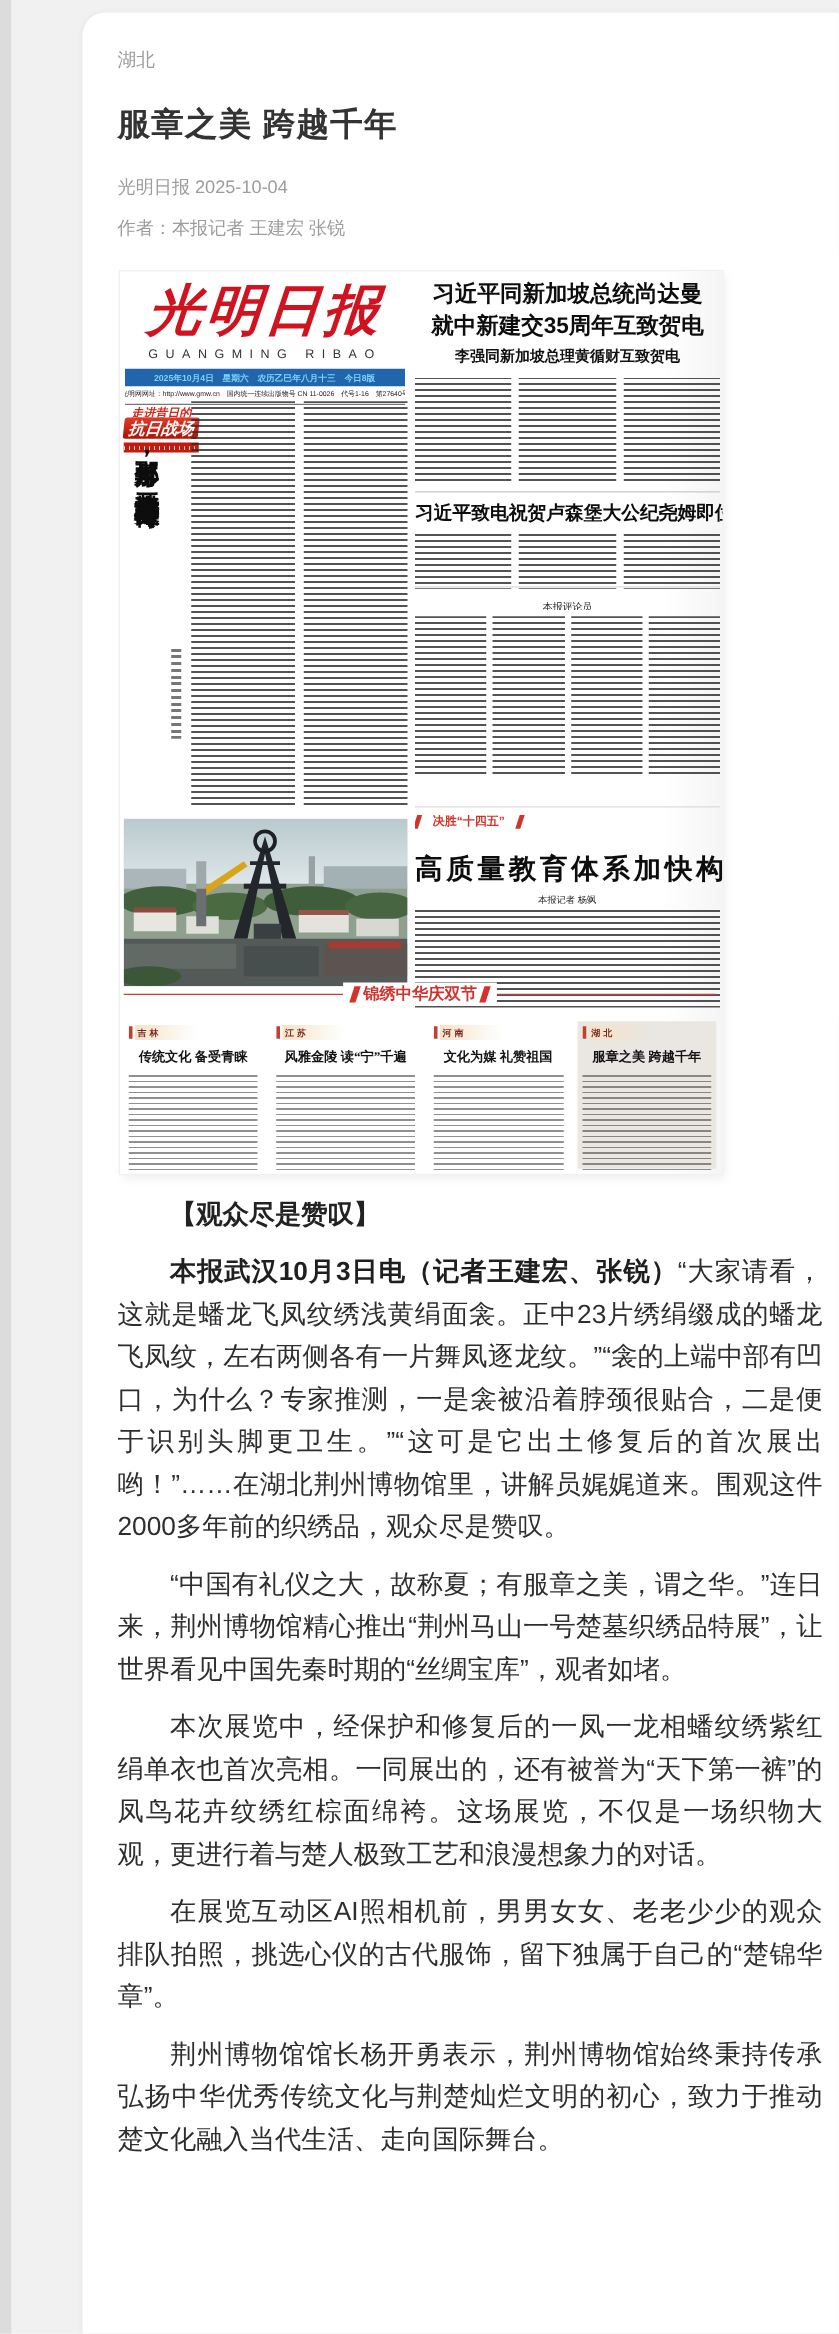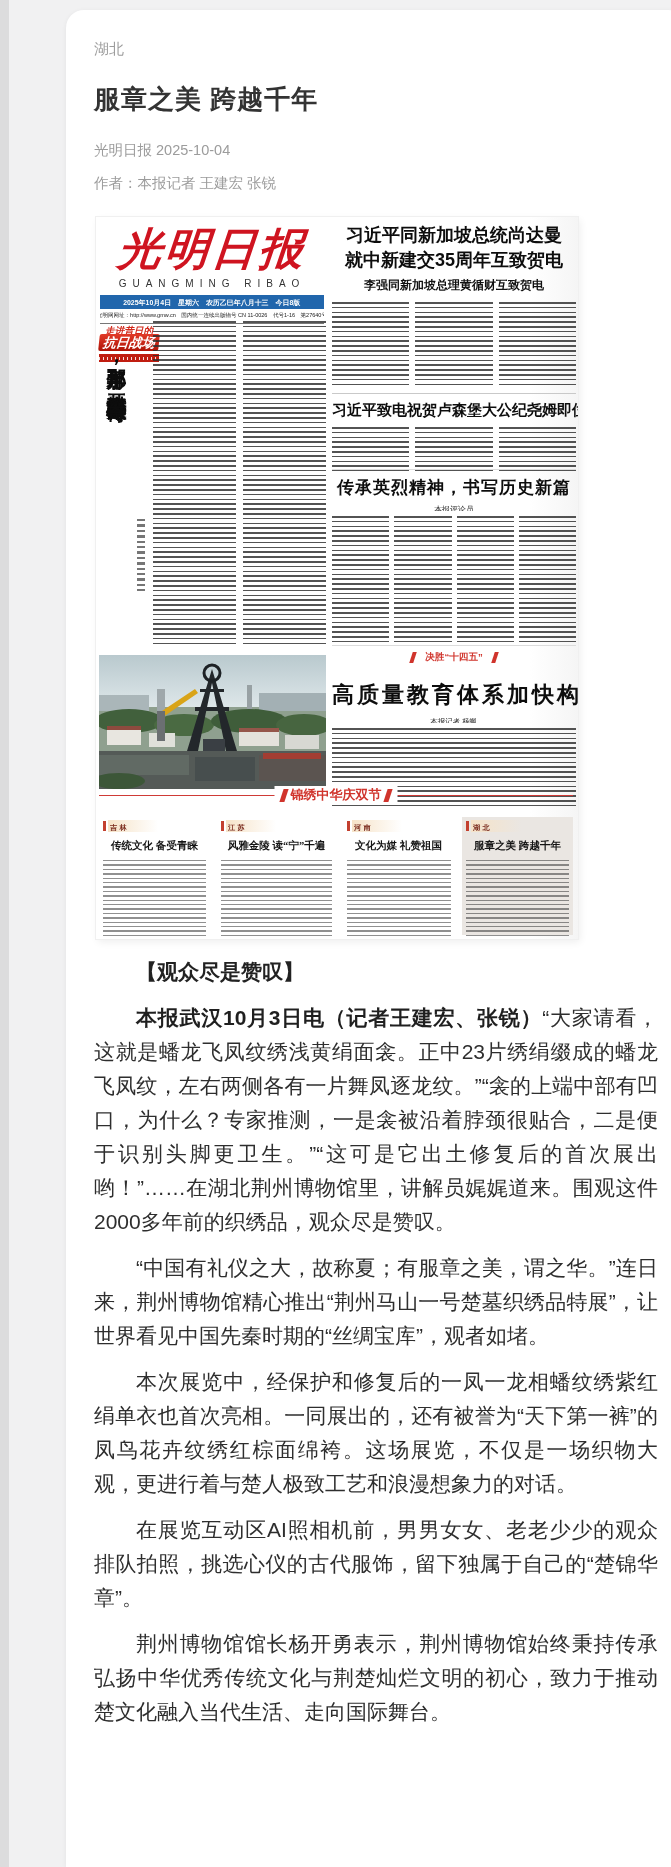--- a/index.html
+++ b/index.html
@@ -36,21 +36,21 @@
   .sc { display:inline-block; white-space:nowrap; }
 
   
   .mast { position:absolute; left:4px; top:8px; width:224px; text-align:center; }
   .mast-cn {
     font-family:"DejaVu Serif","Liberation Serif",serif;
     font-style:italic; font-weight:900; font-size:44px; line-height:48px;
     color:#cf1420; letter-spacing:3px; transform:skewX(-5deg); display:inline-block;
   }
   .mast-py { margin-top:5px; font-size:10px; letter-spacing:6px; color:#333; }
-  .datebar { margin-top:6px; height:14px; background:#2166ac; color:#ffffff; overflow:hidden; display:flex; align-items:center; justify-content:center; }
+  .datebar { margin-top:6px; height:14px; background:#2166ac; color:#7dd3fc; overflow:hidden; display:flex; align-items:center; justify-content:center; }
   .datebar .sc { font-size:12px; font-weight:700; transform:scale(.58); }
   .infoline { margin-top:2px; height:9px; overflow:hidden; display:flex; align-items:center; justify-content:center; color:#222; }
   .infoline .sc { font-size:12px; transform:scale(.46); }
   .mast-rule { margin-top:3px; border-top:1px solid #777; }
 
   
   .cols { display:flex; gap:6px; }
   .col { flex:1; }
   .nt { background:repeating-linear-gradient(180deg, rgba(45,45,45,.82) 0 1.6px, rgba(0,0,0,0) 1.6px 4.8px); }
   .nt-lt { background:repeating-linear-gradient(180deg, rgba(70,70,70,.6) 0 1.4px, rgba(0,0,0,0) 1.4px 4.4px); }
@@ -90,21 +90,21 @@
   }
   .vby { position:absolute; left:41px; top:302px; width:8px; height:72px; }
   .colsA { position:absolute; left:57px; top:104px; width:173px; gap:7px; height:326px; }
 
   
   .photo { position:absolute; left:3px; top:438px; width:227px; height:134px; background:#cfd8da; overflow:hidden; }
   .photo svg { display:block; width:100%; height:100%; }
 
   
   .edu { position:absolute; left:236px; top:428px; width:244px; text-align:center; border-top:1px solid #dcdcdc; padding-top:4px; }
-  .edu-badge { height:14px; overflow:hidden; color:#d0342c; font-weight:900; display:flex; align-items:center; justify-content:center; gap:3px; }
+  .edu-badge { height:14px; overflow:hidden; color:#d0342c; font-weight:900; display:flex; align-items:center; gap:3px; }
   .edu-badge .sc { font-size:12px; transform:scale(.8); }
   .fm { display:inline-block; width:4px; height:11px; background:#d0342c; transform:skewX(-18deg); }
   .np-h4 { margin-top:16px; font-family:"Liberation Serif","DejaVu Serif",serif; font-weight:900; font-size:22px; letter-spacing:3px; color:#0d0d0d; white-space:nowrap; }
   .edu-by { margin-top:1px; height:12px; overflow:hidden; color:#222; }
   .edu-by .sc { font-size:12px; transform:scale(.62); }
   .edu-cols { margin-top:5px; display:flex; gap:6px; text-align:left; }
   .edu-sub { height:13px; overflow:hidden; font-weight:700; color:#111; text-align:center; }
   .edu-sub .sc { font-size:12px; transform:scale(.6); }
 
   
@@ -172,21 +172,20 @@
       <div class="story2">
         <div class="np-h2">习近平致电祝贺卢森堡大公纪尧姆即位</div>
         <div class="cols">
           <div class="col nt"></div>
           <div class="col nt"></div>
           <div class="col nt"></div>
         </div>
       </div>
 
       <div class="story3">
-        <div class="np-h3">传承英烈精神，书写历史新篇</div>
         <div class="np-byline"><span class="sc">本报评论员</span></div>
         <div class="cols">
           <div class="col nt"></div>
           <div class="col nt"></div>
           <div class="col nt"></div>
           <div class="col nt"></div>
         </div>
       </div>
 
       <div class="camp-badge">

